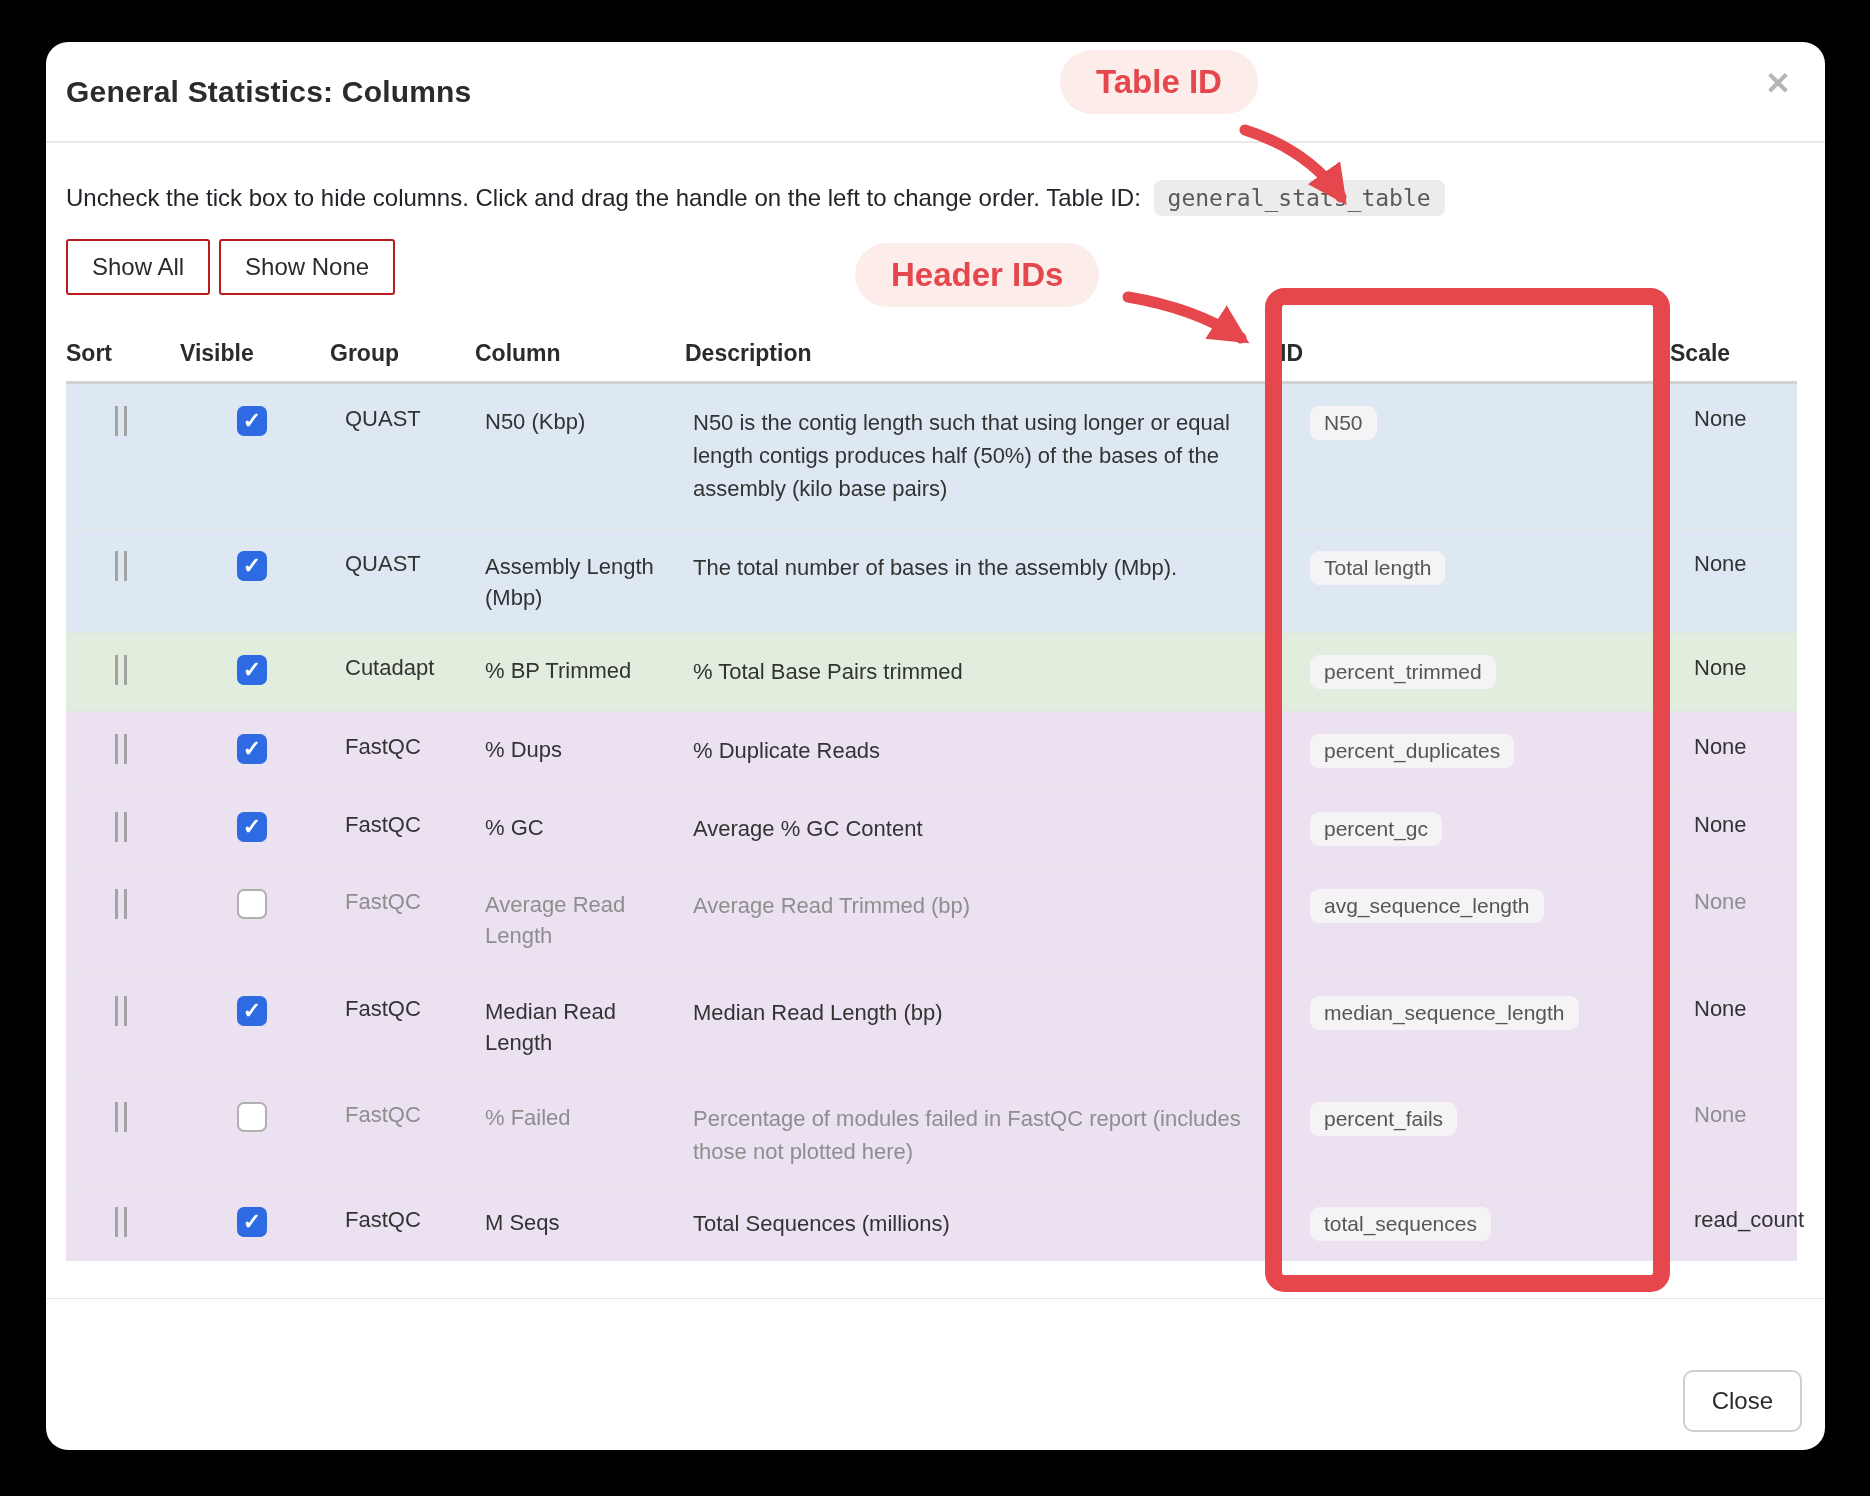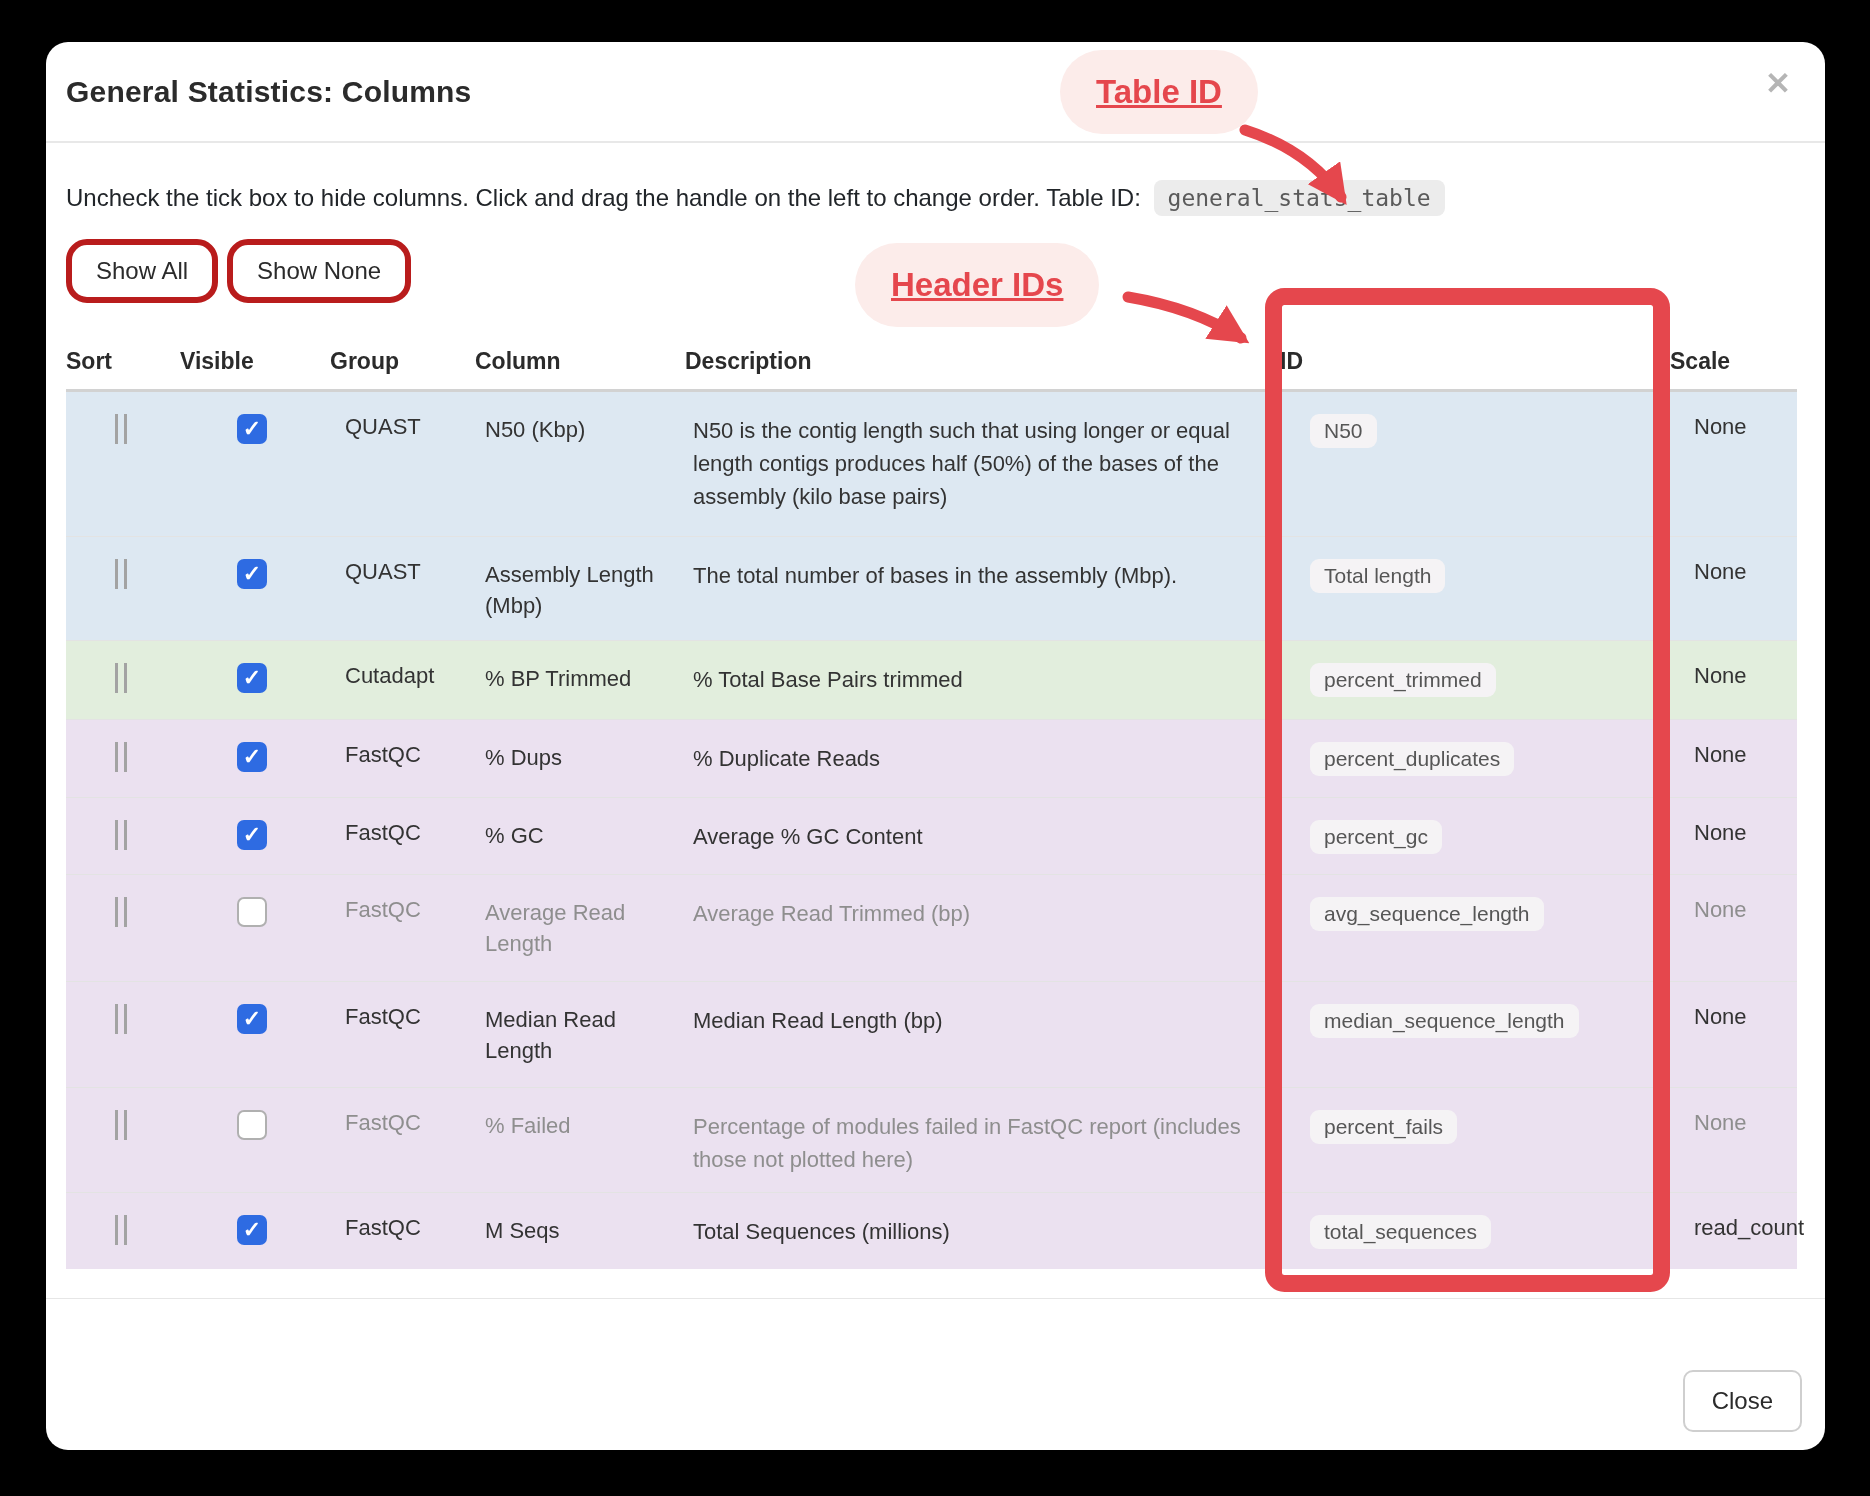--- a/index.html
+++ b/index.html
@@ -24,21 +24,21 @@
   
   .modal-body{padding:0 20px;}
   .intro{margin-top:41px;font-size:24px;color:#212529;white-space:nowrap;}
   .code-badge{
     font-family:"DejaVu Sans Mono","Liberation Mono",monospace;
     font-size:23px;color:#5a5a5a;background:#ececec;border-radius:8px;
     padding:5px 14px;margin-left:6px;
   }
   .btn-row{margin-top:27px;display:flex;gap:9px;}
   .btn{
-    background:#fff;border:6px solid #b91c1c;border-radius:21px;
+    background:#fff;border:2px solid #b91c1c;border-radius:3px;
     font-size:24px;color:#2b2b2b;padding:12px 24px;cursor:pointer;
     font-family:"Liberation Sans",sans-serif;
   }
   
   table.cols{
     margin-top:33px;border-collapse:collapse;table-layout:fixed;width:1731px;
     font-size:22px;color:#333;
   }
   table.cols th{
     text-align:left;font-size:23px;font-weight:700;color:#2b2b2b;
@@ -83,22 +83,22 @@
     border-top:1px solid #e6e6e6;
   }
   .btn-close{
     position:absolute;right:23px;bottom:18px;background:#fff;border:2px solid #cfcfcf;
     border-radius:10px;font-size:24px;color:#2b2b2b;padding:15px 27px;cursor:pointer;
     font-family:"Liberation Sans",sans-serif;
   }
   
   .pill{
     position:absolute;display:flex;align-items:center;justify-content:center;
-    height:84px;border-radius:999px;font-weight:700;font-size:33px;
-    padding:0 36px;z-index:5;white-space:nowrap;text-decoration:underline;
+    height:64px;border-radius:999px;font-weight:700;font-size:33px;
+    padding:0 36px;z-index:5;white-space:nowrap;
   }
   .pill-table-id{left:1014px;top:8px;}
   .pill-header-ids{left:809px;top:201px;}
   .anno-svg{position:absolute;left:0;top:0;z-index:4;pointer-events:none;}
 </style>
 </head>
 <body>
 
 <div class="modal">
 

